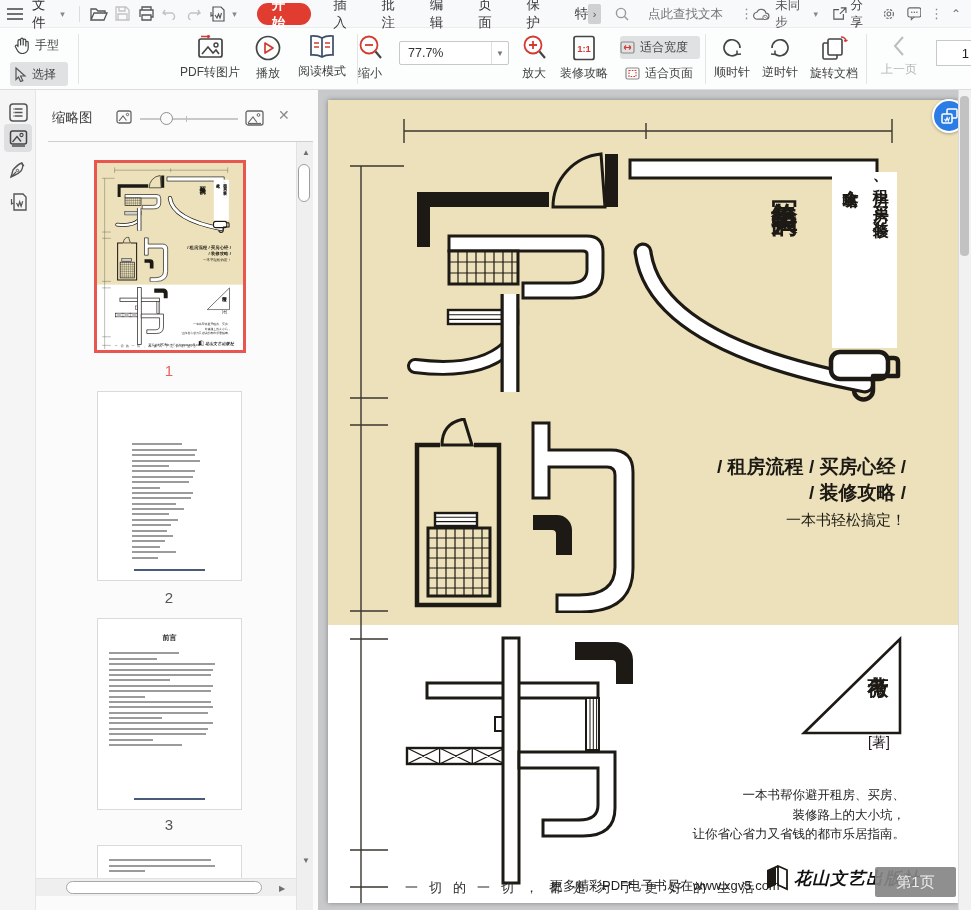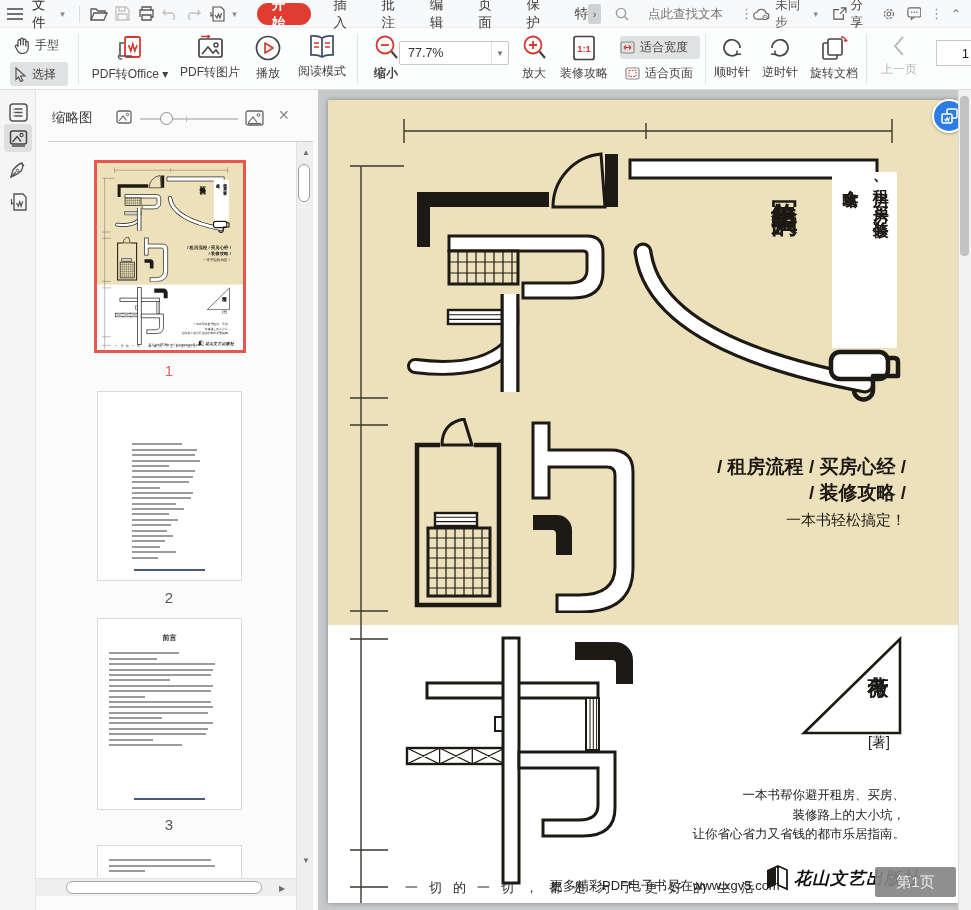--- a/index.html
+++ b/index.html
@@ -222,29 +222,20 @@
     <span class="tb-lbl">手型</span>
   </div>
   <div class="rowbtn chipsel" style="left:10px;top:33px;width:58px;height:24px;padding-left:4px;">
     <svg width="13" height="15" viewBox="0 0 13 15">
         <path d="M2,1 L11,9 H6.6 L8.8,13.6 L6.6,14.6 L4.5,10 L2,12.5 z" fill="none" stroke="#555" stroke-width="1.2"></path>
       </svg>
     <span class="tb-lbl">选择</span>
   </div>
   <div class="tb-div" style="left:78px;"></div>
 
-  <div class="bigbtn" style="left:86px;width:88px;">
-    <svg width="28" height="27" viewBox="0 0 28 27">
-        <rect x="9" y="2" width="15" height="20" rx="1.5" fill="#fff" stroke="#d33a32" stroke-width="1.8"></rect>
-        <path d="M12.5,10 l2.3,6 2,-7 2,7 2.3,-6" fill="none" stroke="#d33a32" stroke-width="1.6"></path>
-        <path d="M8,8 H4 v13 h12 M4,14 h-1" fill="none" stroke="#555" stroke-width="1.6"></path>
-        <path d="M3,20 q-2,3 2,4 l-1.5,0.5 M5,24 l-1.5,-0.6" fill="none" stroke="#555" stroke-width="1.3"></path>
-      </svg>
-    <span class="tb-lbl"><span>PDF转Office</span> ▾</span>
-  </div>
   <div class="bigbtn" style="left:178px;width:64px;">
     <svg width="27" height="25" viewBox="0 0 27 25">
         <rect x="2" y="4" width="23" height="18" rx="2" fill="none" stroke="#444" stroke-width="1.7"></rect>
         <circle cx="19" cy="10" r="2" fill="none" stroke="#444" stroke-width="1.4"></circle>
         <path d="M5,19 l6,-7 5,6 3,-3 3,4" fill="none" stroke="#444" stroke-width="1.6"></path>
         <path d="M4,1 h8 l-2,-?" stroke="none"></path>
         <path d="M4,1.5 h9 M13,1.5 l-2.5,-1.5 M13,1.5 l-2.5,1.5" stroke="#d33a32" stroke-width="1.4" fill="none"></path>
       </svg>
     <span class="tb-lbl">PDF转图片</span>
   </div>
@@ -257,21 +248,21 @@
   </div>
   <div class="bigbtn" style="left:292px;width:60px;justify-content:flex-end;">
     <svg width="28" height="24" viewBox="0 0 28 24">
         <path d="M14,3 q-4,-2.5 -11,-2 v19 q7,-0.5 11,2 q4,-2.5 11,-2 v-19 q-7,-0.5 -11,2 z M14,3 v19" fill="none" stroke="#3c4c68" stroke-width="1.7"></path>
         <path d="M6,8 h5 M6,12 h5 M17,8 h5 M17,12 h5" stroke="#d33a32" stroke-width="1.3"></path>
       </svg>
     <span class="tb-lbl">阅读模式</span>
   </div>
   <div class="tb-div" style="left:357px;"></div>
 
-  <div class="bigbtn" style="left:368px;width:36px;font-weight:bold;">
+  <div class="bigbtn" style="left:352px;width:36px;">
     <svg width="25" height="26" viewBox="0 0 25 26">
         <circle cx="11" cy="10" r="8.5" fill="none" stroke="#d33a32" stroke-width="1.8"></circle>
         <path d="M7,10 h8" stroke="#d33a32" stroke-width="1.8"></path>
         <path d="M17.5,16.5 L23,23" stroke="#444" stroke-width="2.2"></path>
       </svg>
     <span class="tb-lbl">缩小</span>
   </div>
   <div class="combo">
     <span class="combo-val">77.7%</span>
     <span class="combo-caret">▼</span>

